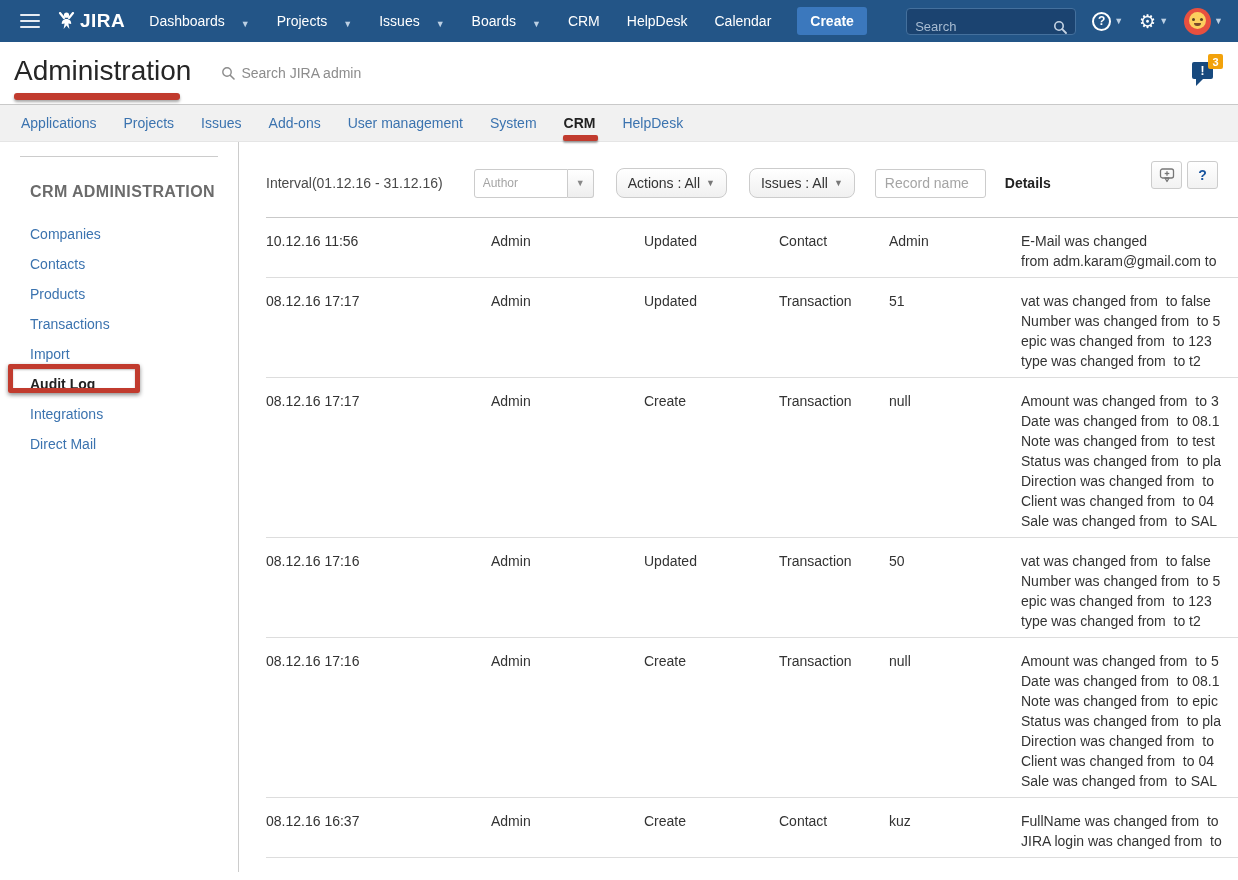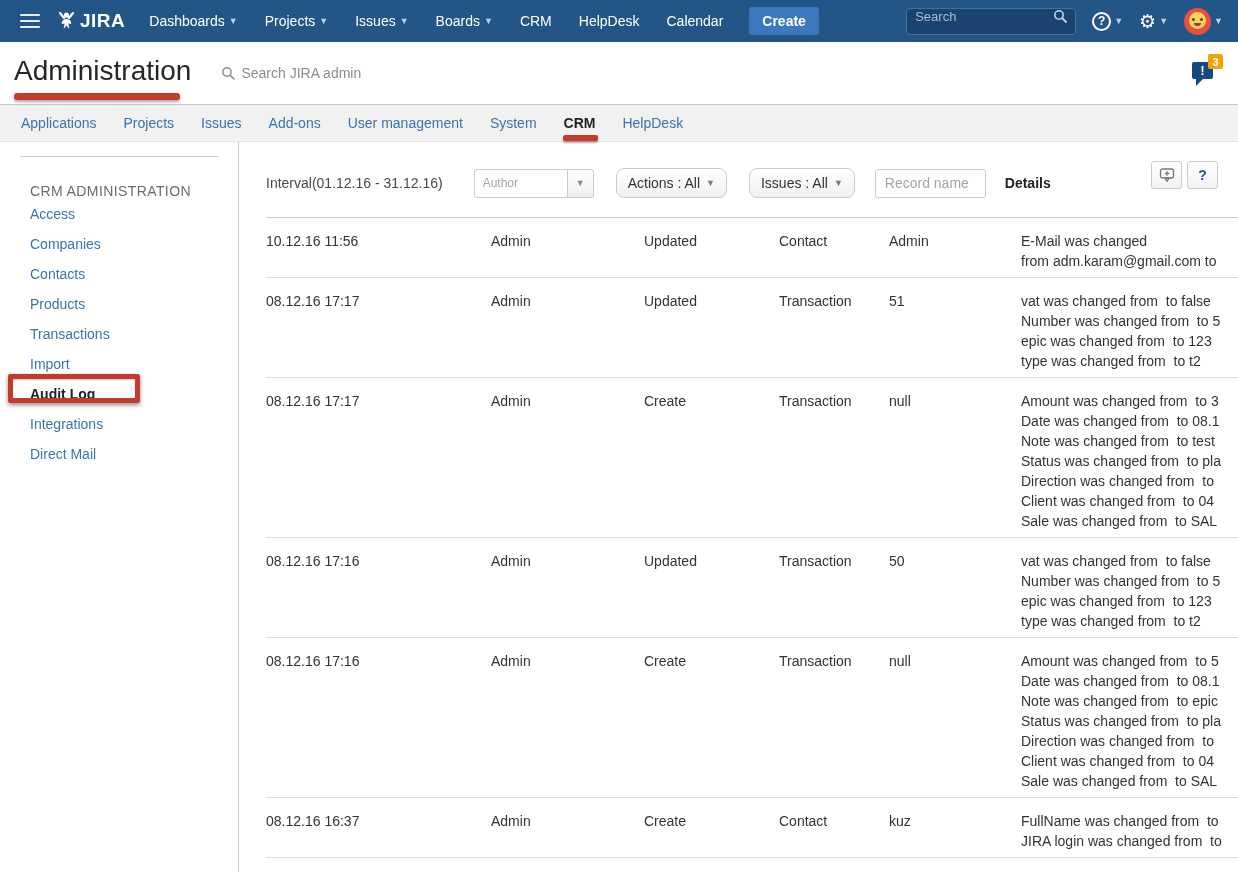--- a/index.html
+++ b/index.html
@@ -13,27 +13,27 @@
   
   .navbar{height:42px;background:var(--navbar-bg);display:flex;align-items:center;
     padding:0 15px;color:#fff;}
   .hamburger{width:20px;height:14px;display:flex;flex-direction:column;justify-content:space-between;
     margin:0 18px 0 5px;cursor:pointer;}
   .hamburger span{display:block;height:2px;background:#e6ecf3;border-radius:1px;}
   .logo{display:flex;align-items:center;gap:5px;margin-right:24px;cursor:pointer;}
   .logo .mark{width:17px;height:18px;}
   .logo .word{font-size:19px;font-weight:bold;letter-spacing:.5px;}
   .nav-items{display:flex;align-items:center;gap:27px;font-size:14px;}
-  .nav-item{cursor:pointer;white-space:nowrap;display:flex;align-items:center;gap:4px;}
+  .nav-item{cursor:pointer;white-space:nowrap;display:flex;align-items:flex-end;gap:16px;}
   .caret{font-size:9px;color:#bcd0e4;}
   .create-btn{margin-left:26px;background:var(--navbar-btn);border:none;color:#fff;
     font-weight:bold;font-size:14px;padding:6px 13px;border-radius:3px;cursor:pointer;
     font-family:inherit;}
   .nav-right{margin-left:auto;display:flex;align-items:center;gap:16px;}
-  .nav-search{display:flex;align-items:flex-start;background:#1b4370;border:1px solid #44709d;
+  .nav-search{display:flex;align-items:flex-end;background:#1b4370;border:1px solid #44709d;
     border-radius:4px;height:27px;width:170px;padding:0 8px;}
   .nav-search input{flex:1;background:transparent;border:none;outline:none;color:#d7e1ec;
     font-size:13px;font-family:inherit;width:110px;}
   .nav-search input::placeholder{color:#a8bcd2;}
   .icon-grp{display:flex;align-items:center;gap:3px;cursor:pointer;}
   .help-circle{width:19px;height:19px;border:2px solid #fff;border-radius:50%;
     display:flex;align-items:center;justify-content:center;font-size:12px;font-weight:bold;}
   .gear{font-size:19px;line-height:1;}
   .avatar{width:27px;height:27px;border-radius:50%;background:#e8503f;position:relative;}
   .avatar .face{position:absolute;left:5px;top:4px;width:17px;height:17px;border-radius:50%;
@@ -66,21 +66,21 @@
     display:flex;align-items:center;gap:27px;padding:0 21px;font-size:14px;}
   .tab{color:var(--link-blue);cursor:pointer;position:relative;white-space:nowrap;}
   .tab.active{color:#222;font-weight:bold;}
   .tab.active::after{content:"";position:absolute;left:-1px;right:-3px;bottom:-10px;height:6px;
     background:var(--annotation-red);border-radius:2px;box-shadow:0 2px 2px rgba(0,0,0,.35);}
 
   
   .content{display:flex;height:730px;}
   .sidebar{width:239px;min-width:239px;border-right:1px solid #ccc;padding-top:14px;}
   .sidebar-rule{border-top:1px solid #ccc;margin:0 20px;}
-  .sidebar-heading{margin:26px 0 0 30px;font-size:14px;font-weight:normal;color:#6b6b6b;
+  .sidebar-heading{margin:26px 0 18px 30px;font-size:16px;font-weight:bold;color:#6b6b6b;
     letter-spacing:.4px;}
   .side-item{display:block;margin-left:30px;height:30px;line-height:30px;font-size:14px;
     color:var(--link-blue);cursor:pointer;position:relative;white-space:nowrap;}
   .side-item.active{color:#222;font-weight:bold;}
   .side-item.active .red-box{position:absolute;left:-22px;top:-5px;width:132px;height:29px;
     border:5px solid var(--annotation-red);border-radius:2px;
     box-shadow:0 2px 4px rgba(0,0,0,.45),inset 0 1px 2px rgba(0,0,0,.25);pointer-events:none;}
 
   .main{flex:1;position:relative;padding-left:27px;overflow:hidden;}
   .main-top-buttons{position:absolute;top:19px;right:20px;display:flex;gap:5px;}
@@ -212,21 +212,20 @@
     <span class="tab active">CRM</span>
     <span class="tab">HelpDesk</span>
   </div>
 
 <div class="content">
 
   <div class="sidebar">
     <div class="sidebar-rule"></div>
     <div class="sidebar-heading">CRM ADMINISTRATION</div>
     <div id="sidebar-list">
-        <span class="side-item">Access</span>
         <span class="side-item">Companies</span>
         <span class="side-item">Contacts</span>
         <span class="side-item">Products</span>
         <span class="side-item">Transactions</span>
         <span class="side-item">Import</span>
         <span class="side-item active">Audit Log<span class="red-box"></span></span>
         <span class="side-item">Integrations</span>
         <span class="side-item">Direct Mail</span>
       </div>
   </div>

